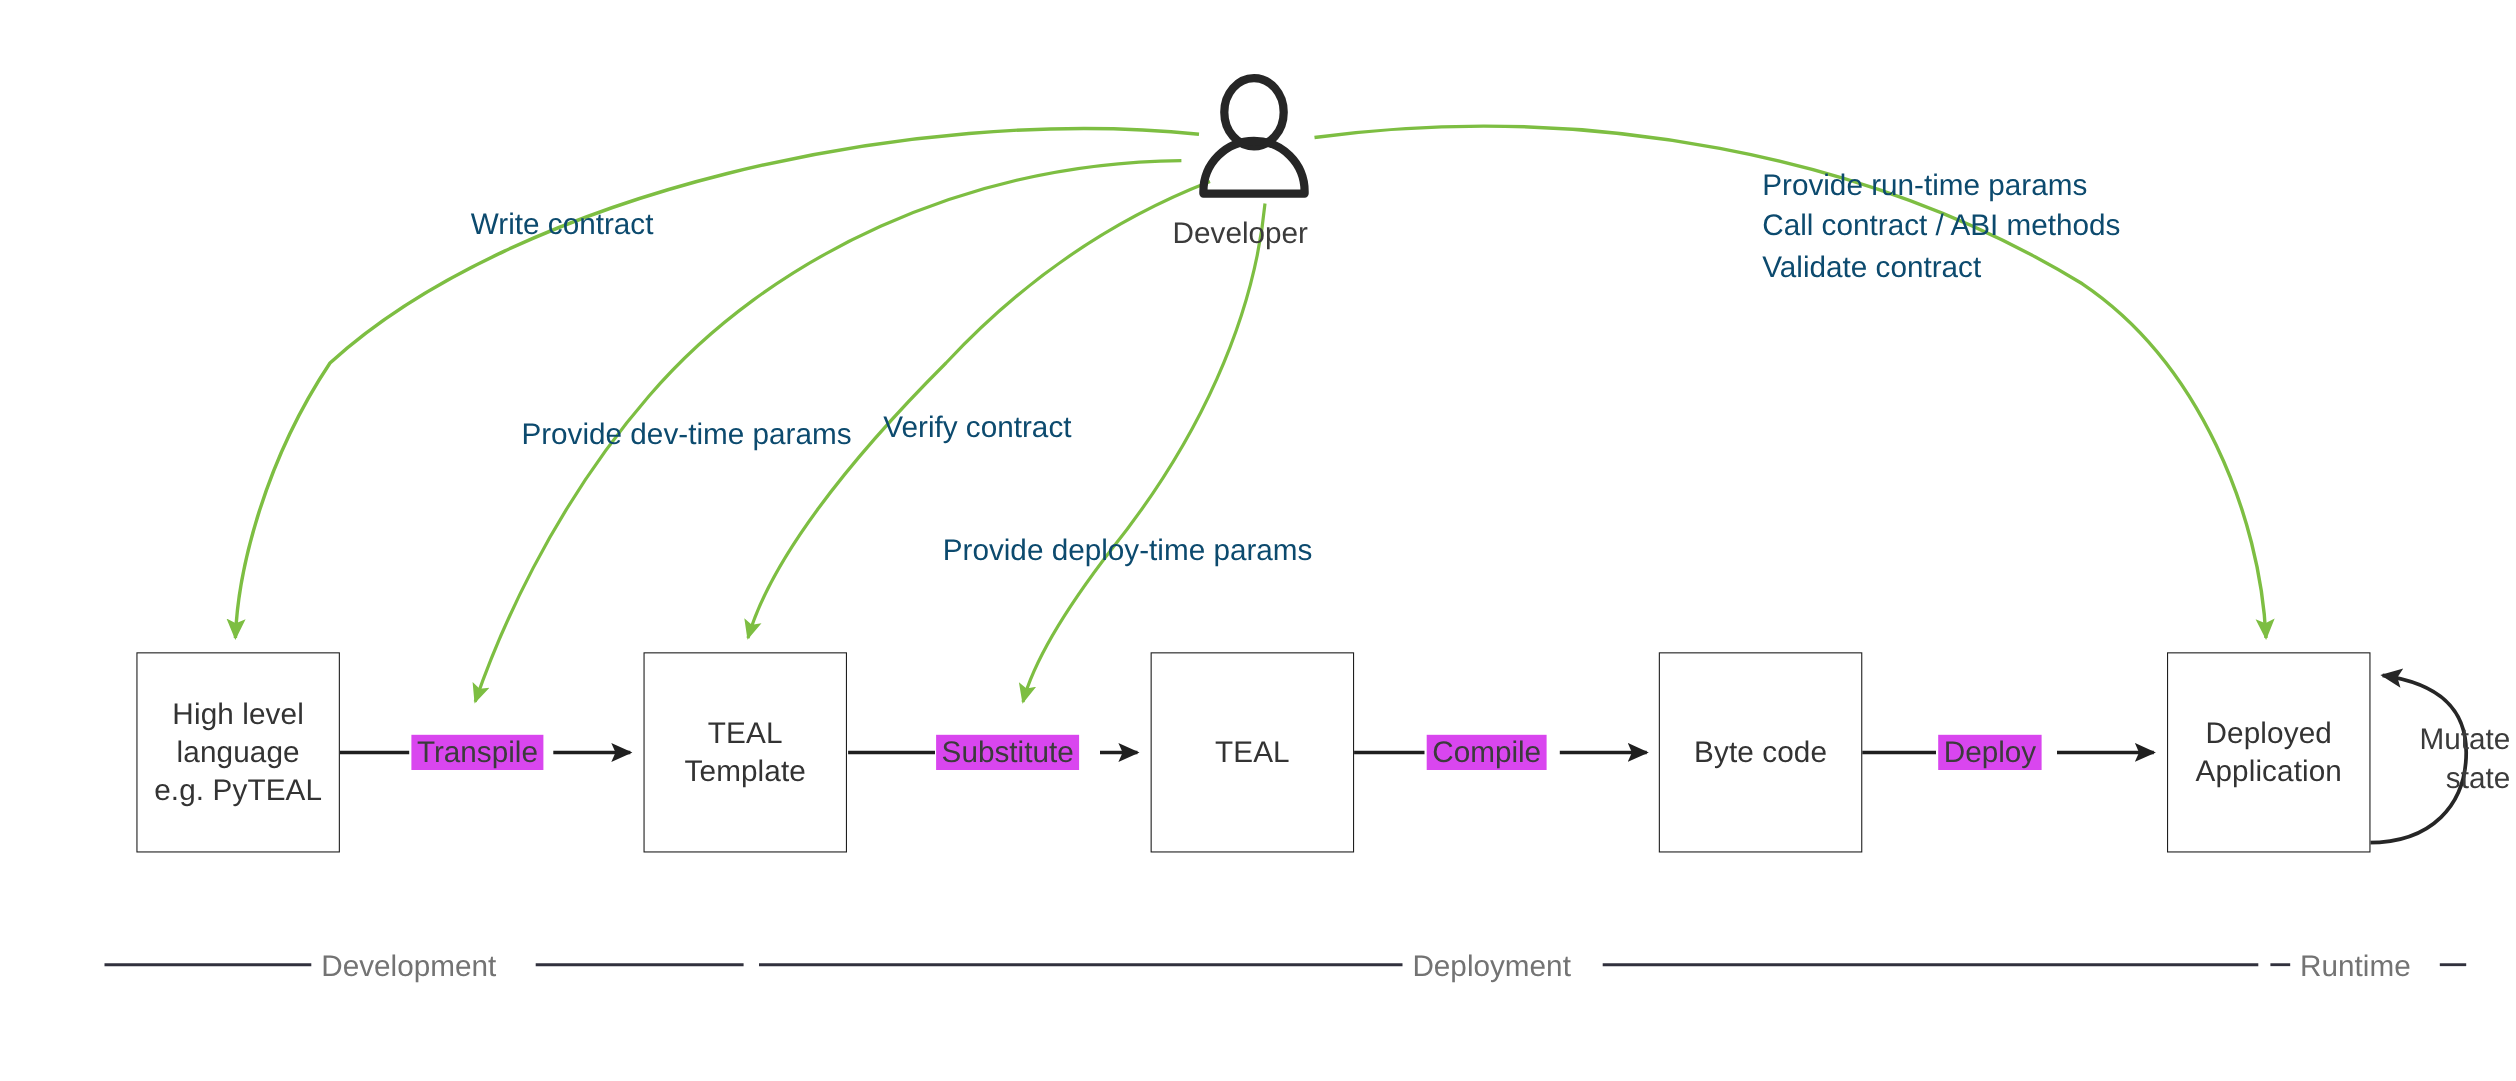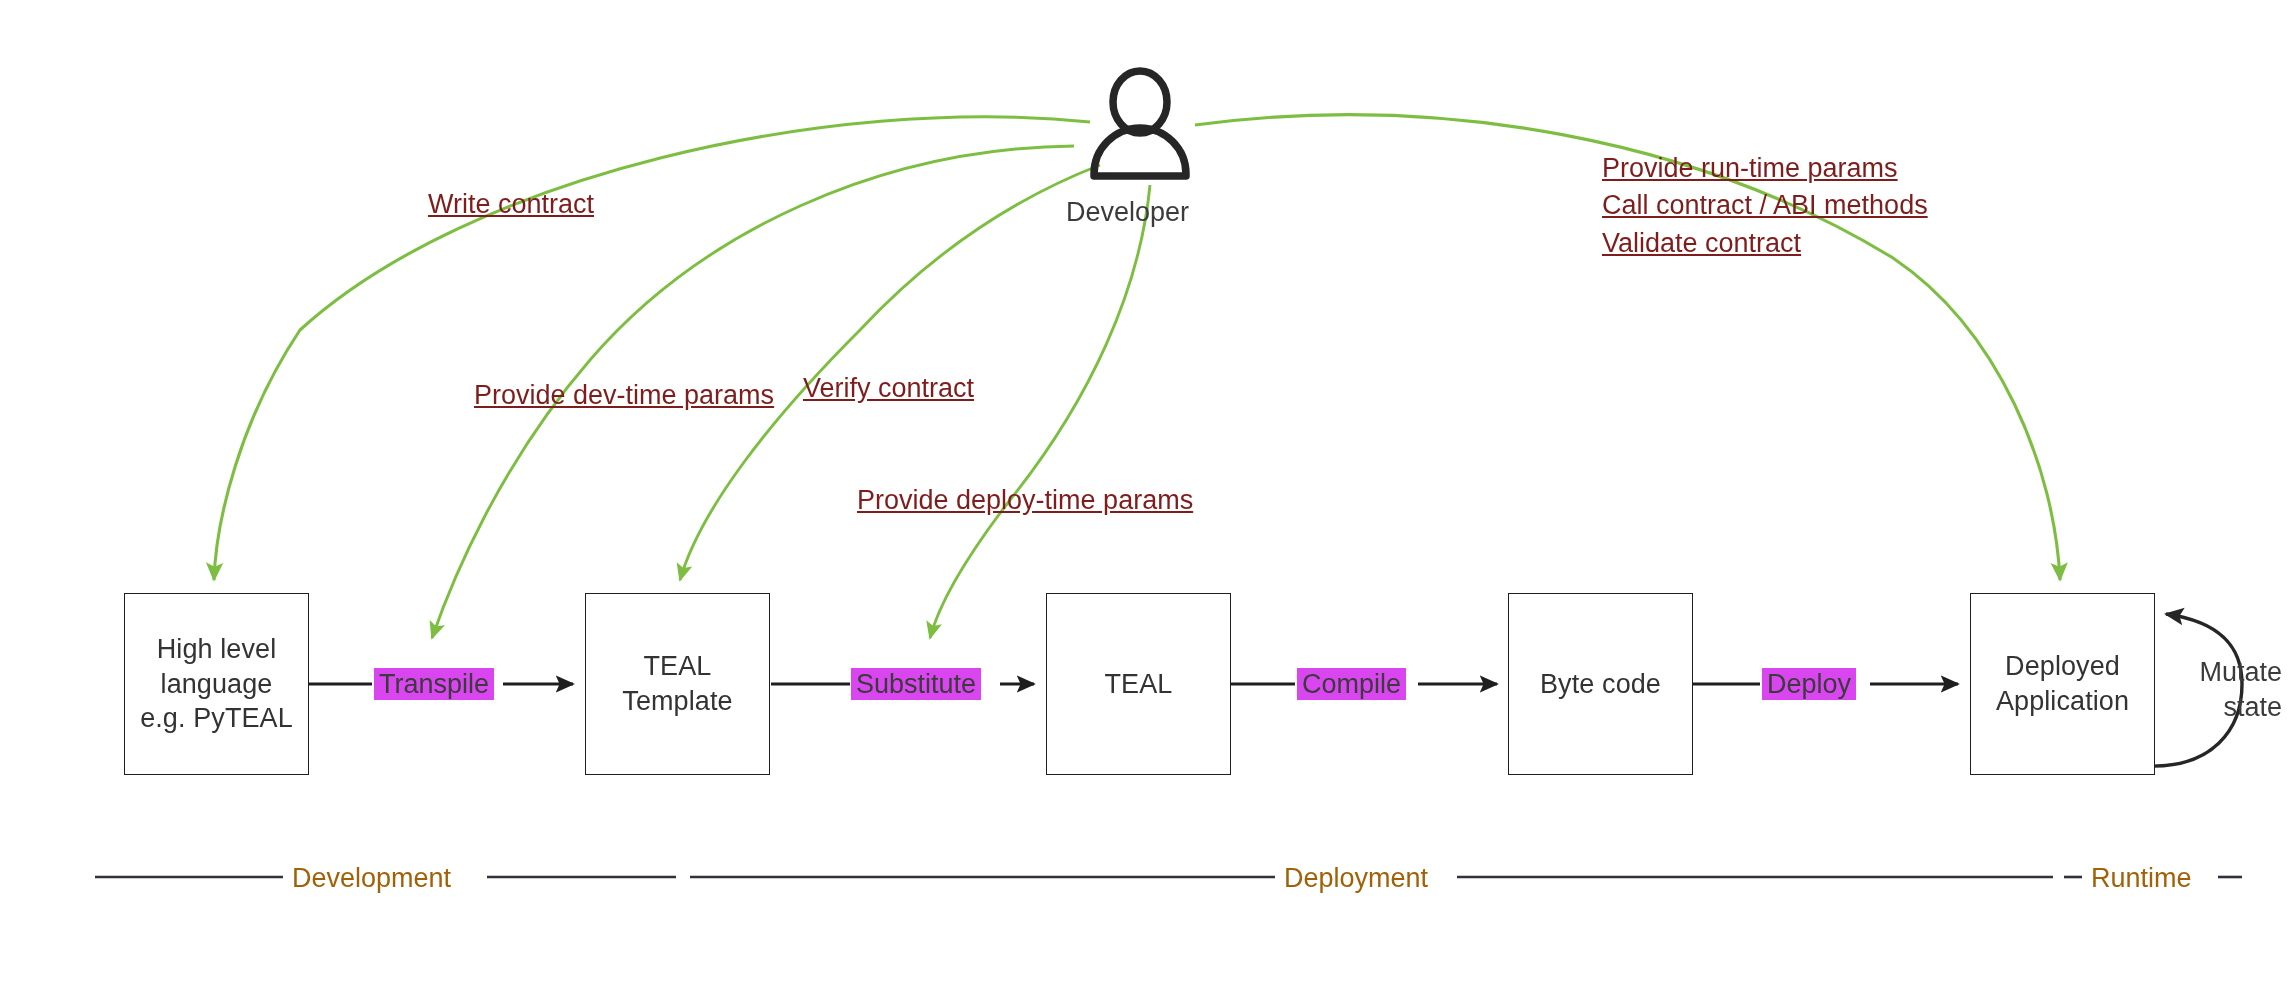--- a/index.html
+++ b/index.html
@@ -15,27 +15,26 @@
   }
   .edge-label{
     position:absolute;color:#3b3b3b;font-size:27px;white-space:nowrap;
     background:#d946ef;padding:0 5px;line-height:1.2;
   }
   .actor-label{
     position:absolute;color:#3b3b3b;font-size:27px;white-space:nowrap;
     line-height:1.2;
   }
   .green-label{
-    position:absolute;color:#7f1d1d;font-size:27px;white-space:nowrap;
+    position:absolute;color:#0c4a6e;font-size:27px;white-space:nowrap;
     line-height:1.0;
-    text-decoration:underline;
   }
   .green-label.multi{white-space:normal;line-height:1.38;}
   .phase-label{
-    position:absolute;color:#a16207;font-size:27px;white-space:nowrap;
+    position:absolute;color:#737373;font-size:27px;white-space:nowrap;
     background:#fff;padding:0 9px;line-height:1.2;
   }
   .side-label{
     position:absolute;color:#3b3b3b;font-size:27px;text-align:right;
     line-height:1.28;white-space:nowrap;
   }
 </style>
 </head>
 <body>
 

